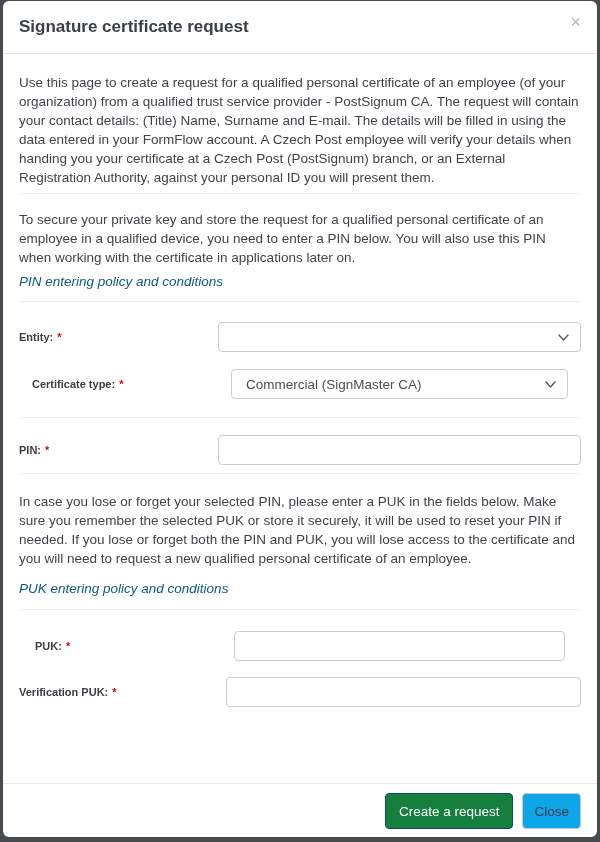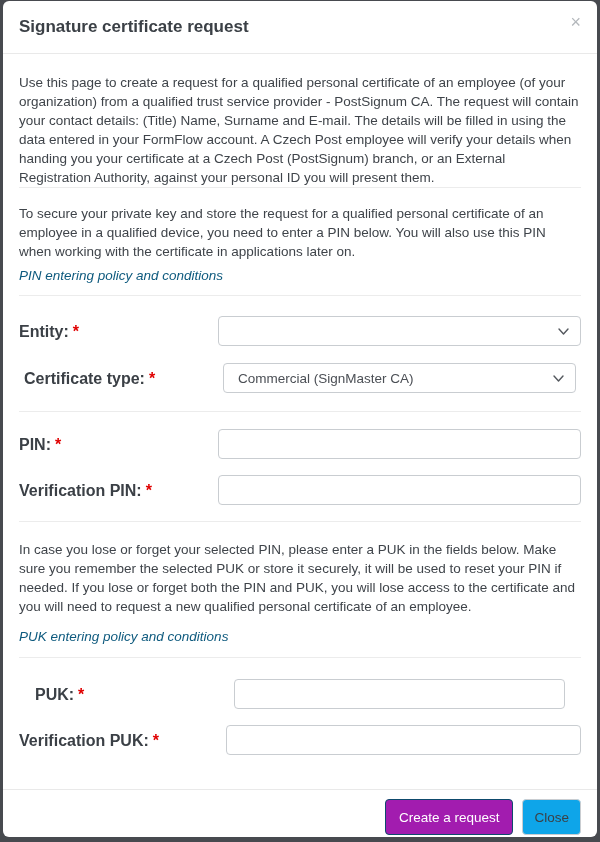--- a/index.html
+++ b/index.html
@@ -50,46 +50,46 @@
     padding: 0 16px;
     font-size: 13.5px;
     line-height: 19px;
     color: #3f444a;
   }
   .modal-body hr {
     border: 0;
     border-top: 1px solid #ececec;
     margin: 0;
   }
-  .p-intro   { margin: 19px 0 0; }
+  .p-intro   { margin: 19px 0 6px; }
   .p-pin     { margin: 16px 0 0; }
   .link-line-pin { margin: 5px 0 10px; }
   .p-puk     { margin: 18px 0 0; }
   .link-line-puk { margin: 11px 0 11px; }
   .policy-link {
     color: #0e5a7e;
     text-decoration: none;
     font-size: 13.5px;
     cursor: pointer;
     font-style: italic;
   }
   .form-row {
     display: flex;
     align-items: center;
   }
   .row-entity { margin: 20px 0 0; }
-  .row-cert   { margin: 17px 5px 18px; }
+  .row-cert   { margin: 17px 13px 18px; }
   .row-pin    { margin: 17px 0 8px; }
   .row-vpin   { margin: 16px 0 16px; }
   .row-puk    { margin: 21px 16px 0; justify-content: space-between; }
   .row-vpuk   { margin: 16px 0 34px; gap: 8px; }
   .form-label {
     flex: 0 0 199px;
     font-weight: bold;
-    font-size: 16px;
+    font-size: 11px;
     color: #3b4046;
   }
   .req {
     color: #e00000;
     font-weight: bold;
     margin-left: 4px;
   }
   .form-field { flex: 1 1 auto; position: relative; }
   .text-input {
     width: 100%;
@@ -131,21 +131,21 @@
     gap: 9px;
   }
   .btn {
     height: 36px;
     border-radius: 4px;
     font-size: 13.5px;
     font-family: "Liberation Sans", sans-serif;
     cursor: pointer;
   }
   .btn-primary {
-    background: #a21caf;
+    background: #15803d;
     color: #ffffff;
     border: 1px solid #0e4a6c;
     padding: 0 13px;
   }
   .btn-secondary {
     background: #0ea5e9;
     color: #3b4046;
     border: 1px solid #c9cdd1;
     padding: 0 11px;
   }
@@ -200,26 +200,20 @@
 
     <hr>
 
     <div class="form-row row-pin">
       <span class="form-label"><span>PIN:</span><span class="req">*</span></span>
       <div class="form-field">
         <input class="text-input" type="text" value="" style="">
       </div>
     </div>
 
-    <div class="form-row row-vpin">
-      <span class="form-label"><span>Verification PIN:</span><span class="req">*</span></span>
-      <div class="form-field">
-        <input class="text-input" type="text" value="" style="">
-      </div>
-    </div>
 
     <hr>
 
     <p class="p-puk">In case you lose or forget your selected PIN, please enter a PUK in the fields below. Make sure you remember the selected PUK or store it securely, it will be used to reset your PIN if needed. If you lose or forget both the PIN and PUK, you will lose access to the certificate and you will need to request a new qualified personal certificate of an employee.</p>
 
     <div class="link-line-puk">
       <a class="policy-link">PUK entering policy and conditions</a>
     </div>
 
     <hr>

